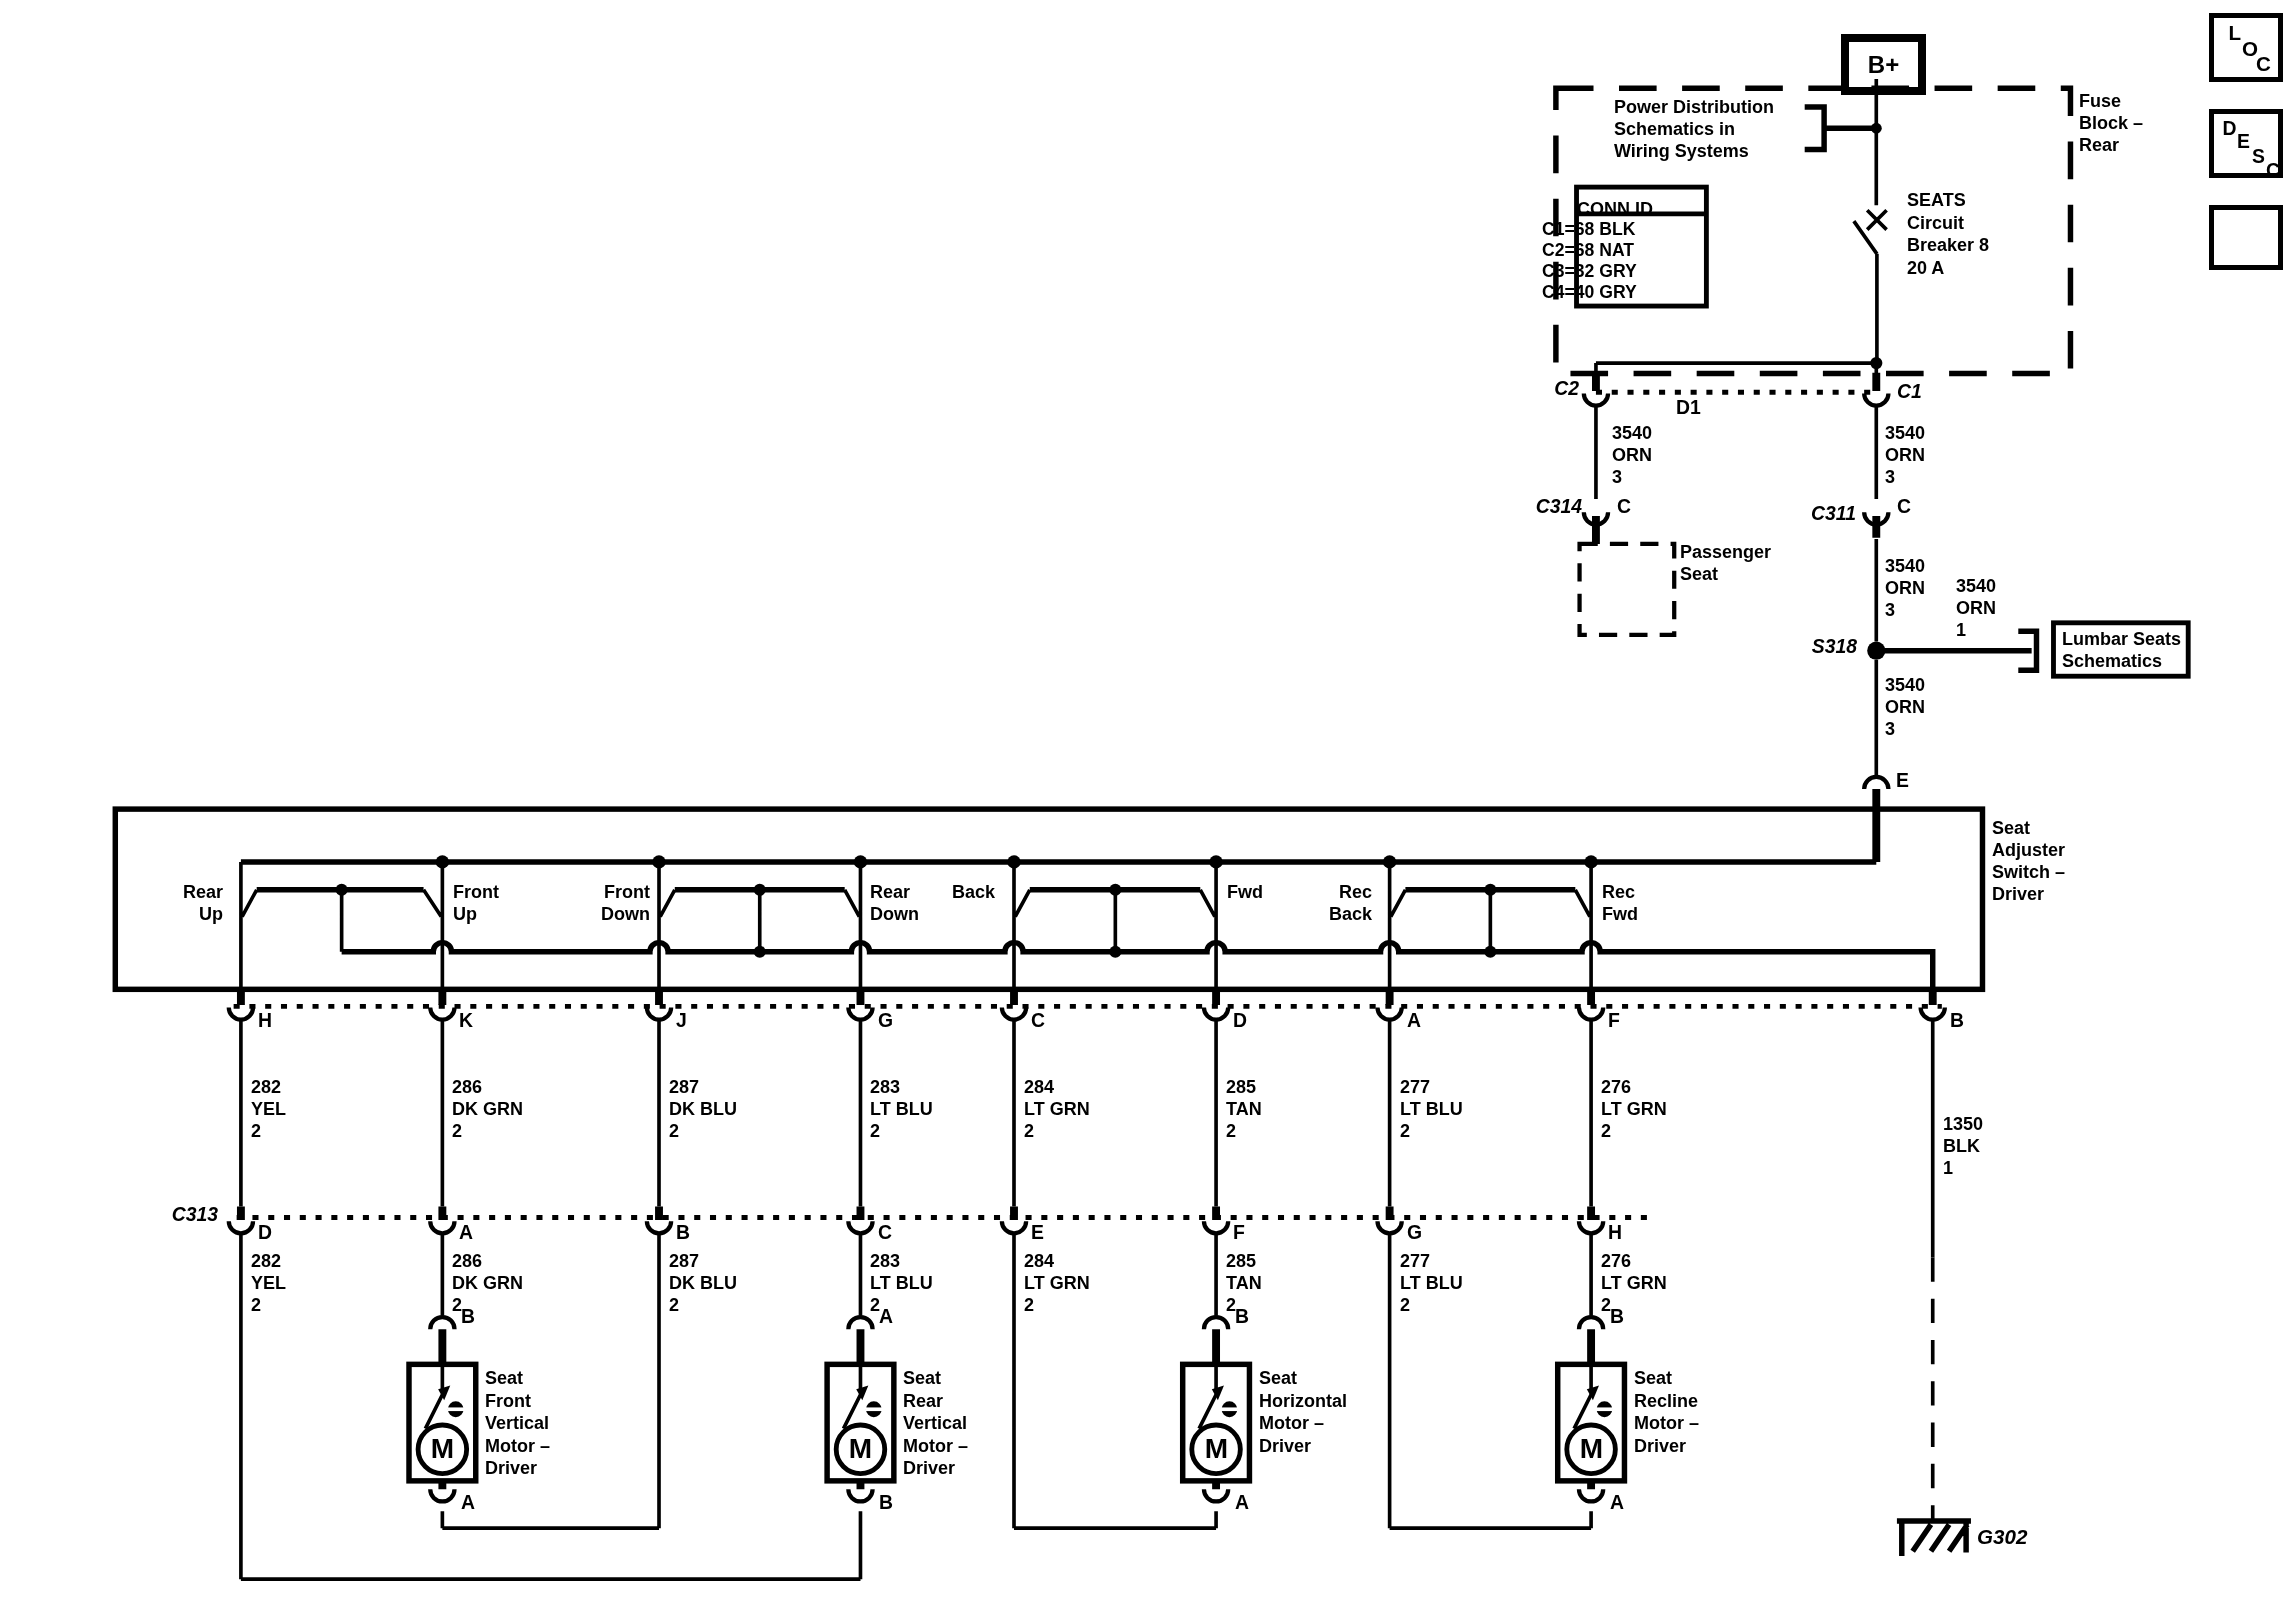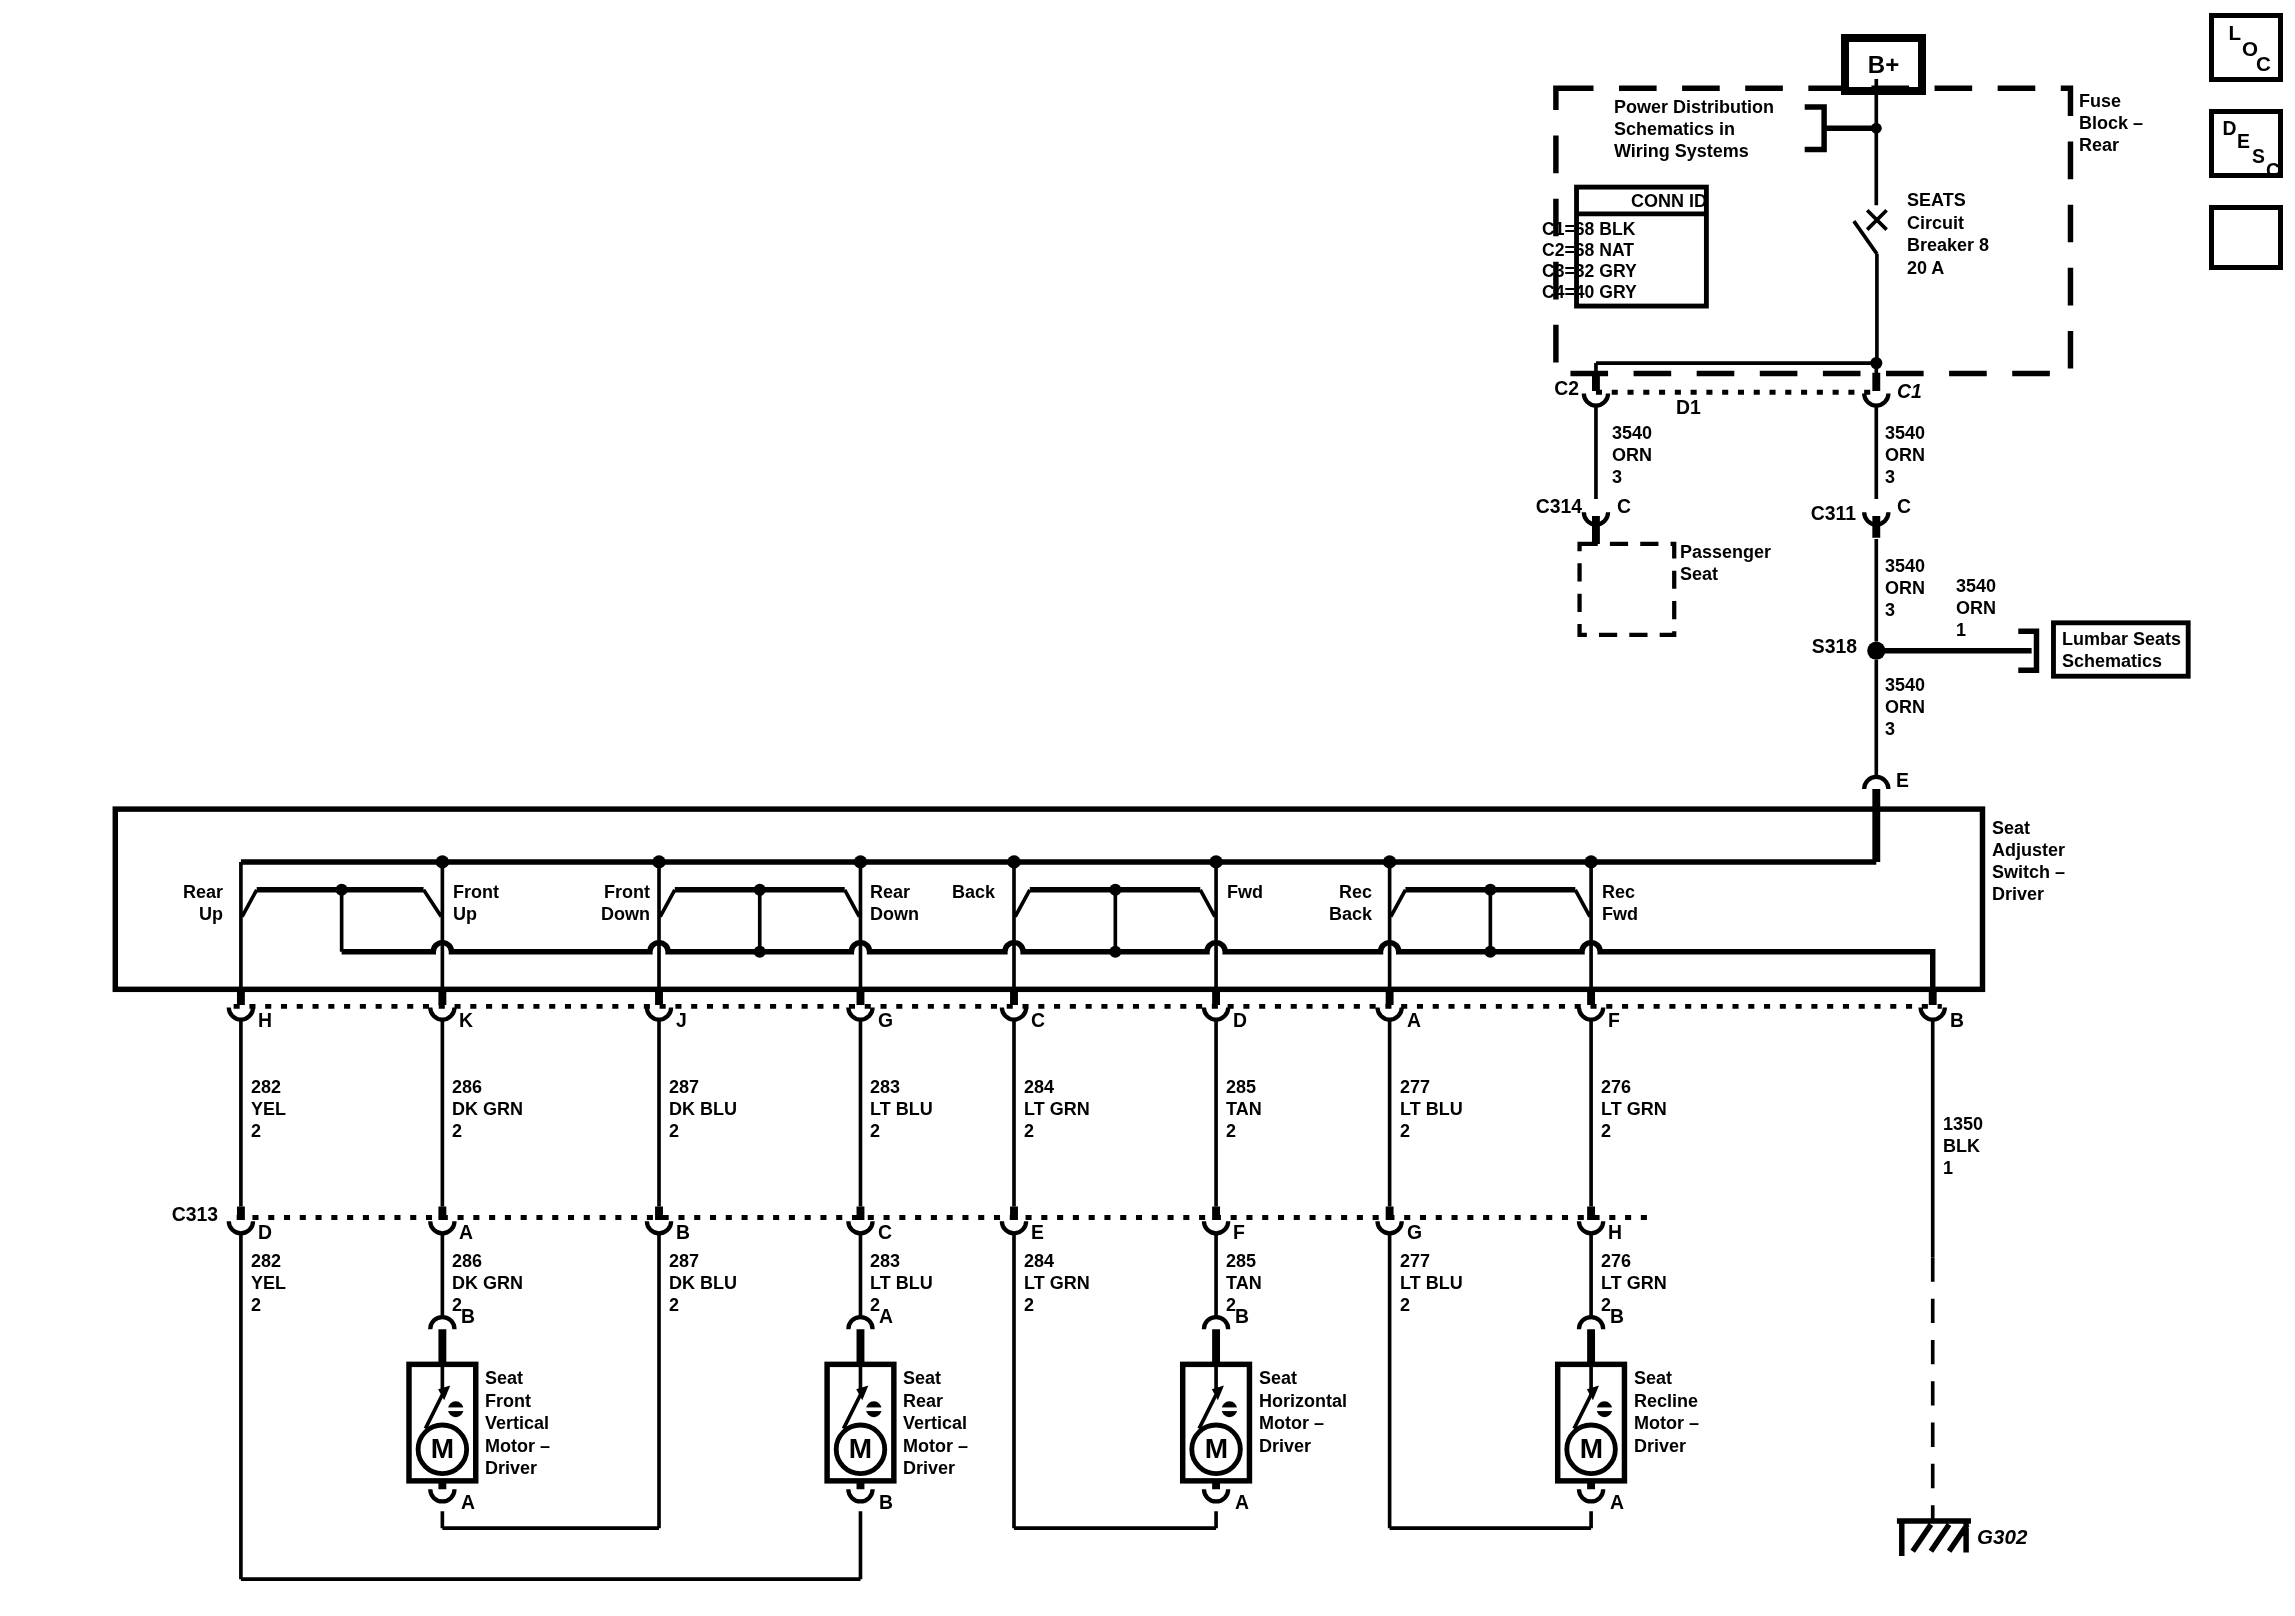--- a/index.html
+++ b/index.html
@@ -3,26 +3,26 @@
 <meta charset="utf-8">
 <style>
   html,body{margin:0;padding:0;background:#fff;}
   #canvas{position:relative;width:2295px;height:1617px;background:#fff;overflow:hidden;
           font-family:"Liberation Sans",sans-serif;color:#000;}
   #wires-svg{position:absolute;left:0;top:0;}
   .lbl{position:absolute;font:700 18px/22px "Liberation Sans",sans-serif;white-space:pre-line;}
   .lbl.rt{text-align:right;}
   .pin{position:absolute;font:700 19.4px/20.6px "Liberation Sans",sans-serif;white-space:pre;}
   .cid{position:absolute;font:700 19.4px/20.6px "Liberation Sans",sans-serif;white-space:pre;}
-  .cid.rt{text-align:center;}
+  .cid.rt{text-align:center;font-style:italic;}
   .bbox{position:absolute;left:1841px;top:34px;width:69px;height:45px;border:8.5px solid #000;
         display:flex;align-items:center;justify-content:center;font:700 24px "Liberation Sans",sans-serif;}
   .icon-box{position:absolute;left:2209px;width:64px;border:5.5px solid #000;background:#fff;}
   .icon-letter{position:absolute;font:700 20.6px/20.6px "Liberation Sans",sans-serif;}
-  .connid-title{position:absolute;left:1577px;top:191px;width:130px;text-align:right;
+  .connid-title{position:absolute;left:1577px;top:199px;width:130px;text-align:left;
         font:700 18px/20.6px "Liberation Sans",sans-serif;}
   .connid-rows{position:absolute;left:1542px;top:219px;font:700 17.6px/21px "Liberation Sans",sans-serif;white-space:pre-line;}
   .mletter{position:absolute;width:27px;text-align:center;font:700 28px/29px "Liberation Sans",sans-serif;}
   .gnd{position:absolute;font:700 20.6px/22px "Liberation Sans",sans-serif;}
 </style>
 </head>
 <body>
 
 <div id="canvas">
 

